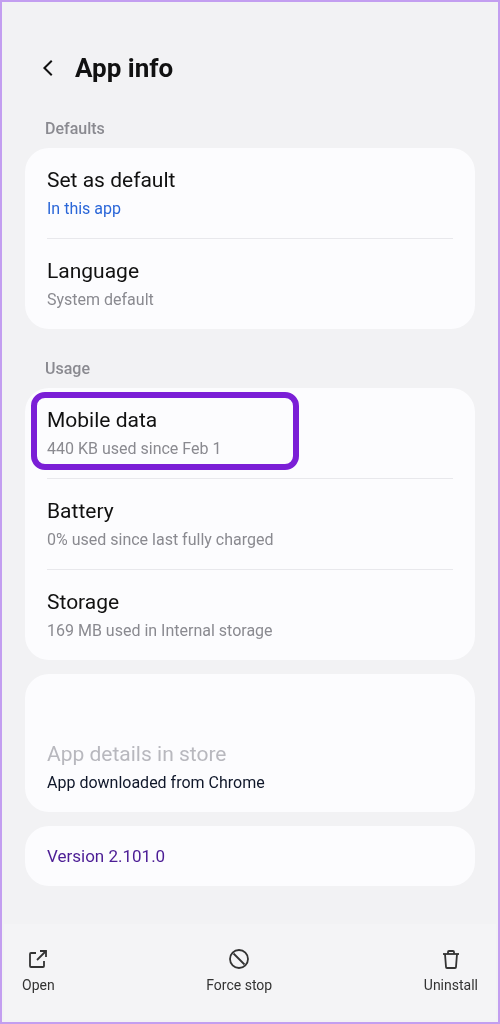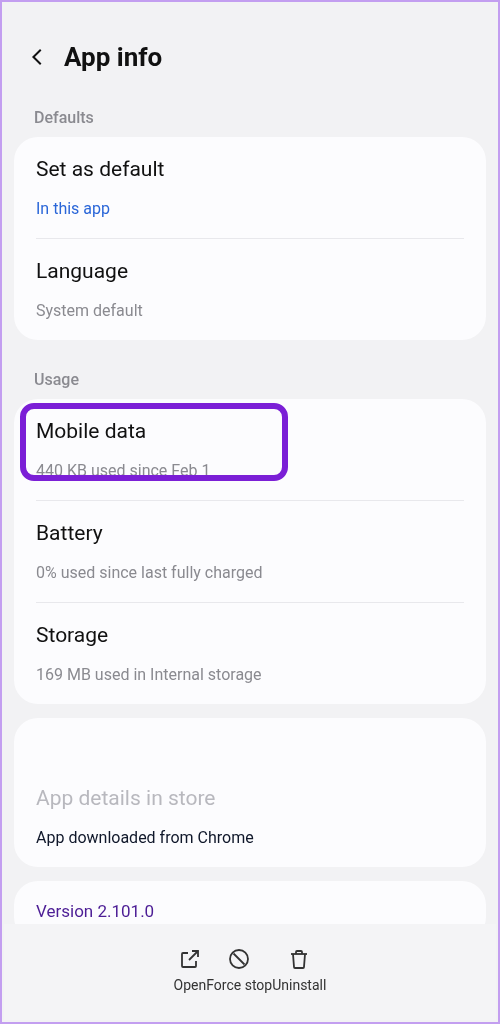--- a/index.html
+++ b/index.html
@@ -7,21 +7,21 @@
   body {
     font-family: -apple-system, "Segoe UI", Roboto, "Helvetica Neue", Arial, sans-serif;
     background: #f2f2f4;
     border: 2px solid #c39ef0;
     position: relative;
   }
   .screen {
     position: relative;
     width: 100%;
     height: 100%;
-    padding: 12px;
+    padding: 23px;
   }
   
   .header {
     display: flex;
     align-items: center;
     padding: 28px 10px 20px 10px;
   }
   .back-icon {
     width: 28px;
     height: 28px;
@@ -60,21 +60,21 @@
     margin: 0 22px;
   }
   .row-title {
     font-size: 21px;
     color: #111;
     font-weight: 400;
   }
   .row-sub {
     font-size: 16px;
     color: #8a8a90;
-    margin-top: 18px;
+    margin-top: 7px;
   }
   .row-sub.link {
     color: #2a66d8;
   }
   .disabled .row-title { color: #b8b8be; margin-top: 48px; }
   .disabled .row-sub { color: #0f172a; }
   .version-card .row-title {
     font-size: 17px;
     color: #4c1d95;
   }
@@ -87,21 +87,21 @@
   }
   
   .action-bar {
     position: absolute;
     left: 2px;
     right: 2px;
     bottom: 2px;
     height: 96px;
     background: #f4f4f6;
     display: flex;
-    justify-content: center;
+    justify-content: space-between;
     align-items: center;
     padding: 0 18px 6px 18px;
   }
   .action {
     display: flex;
     flex-direction: column;
     align-items: center;
     gap: 4px;
     color: #333;
     font-size: 14px;

